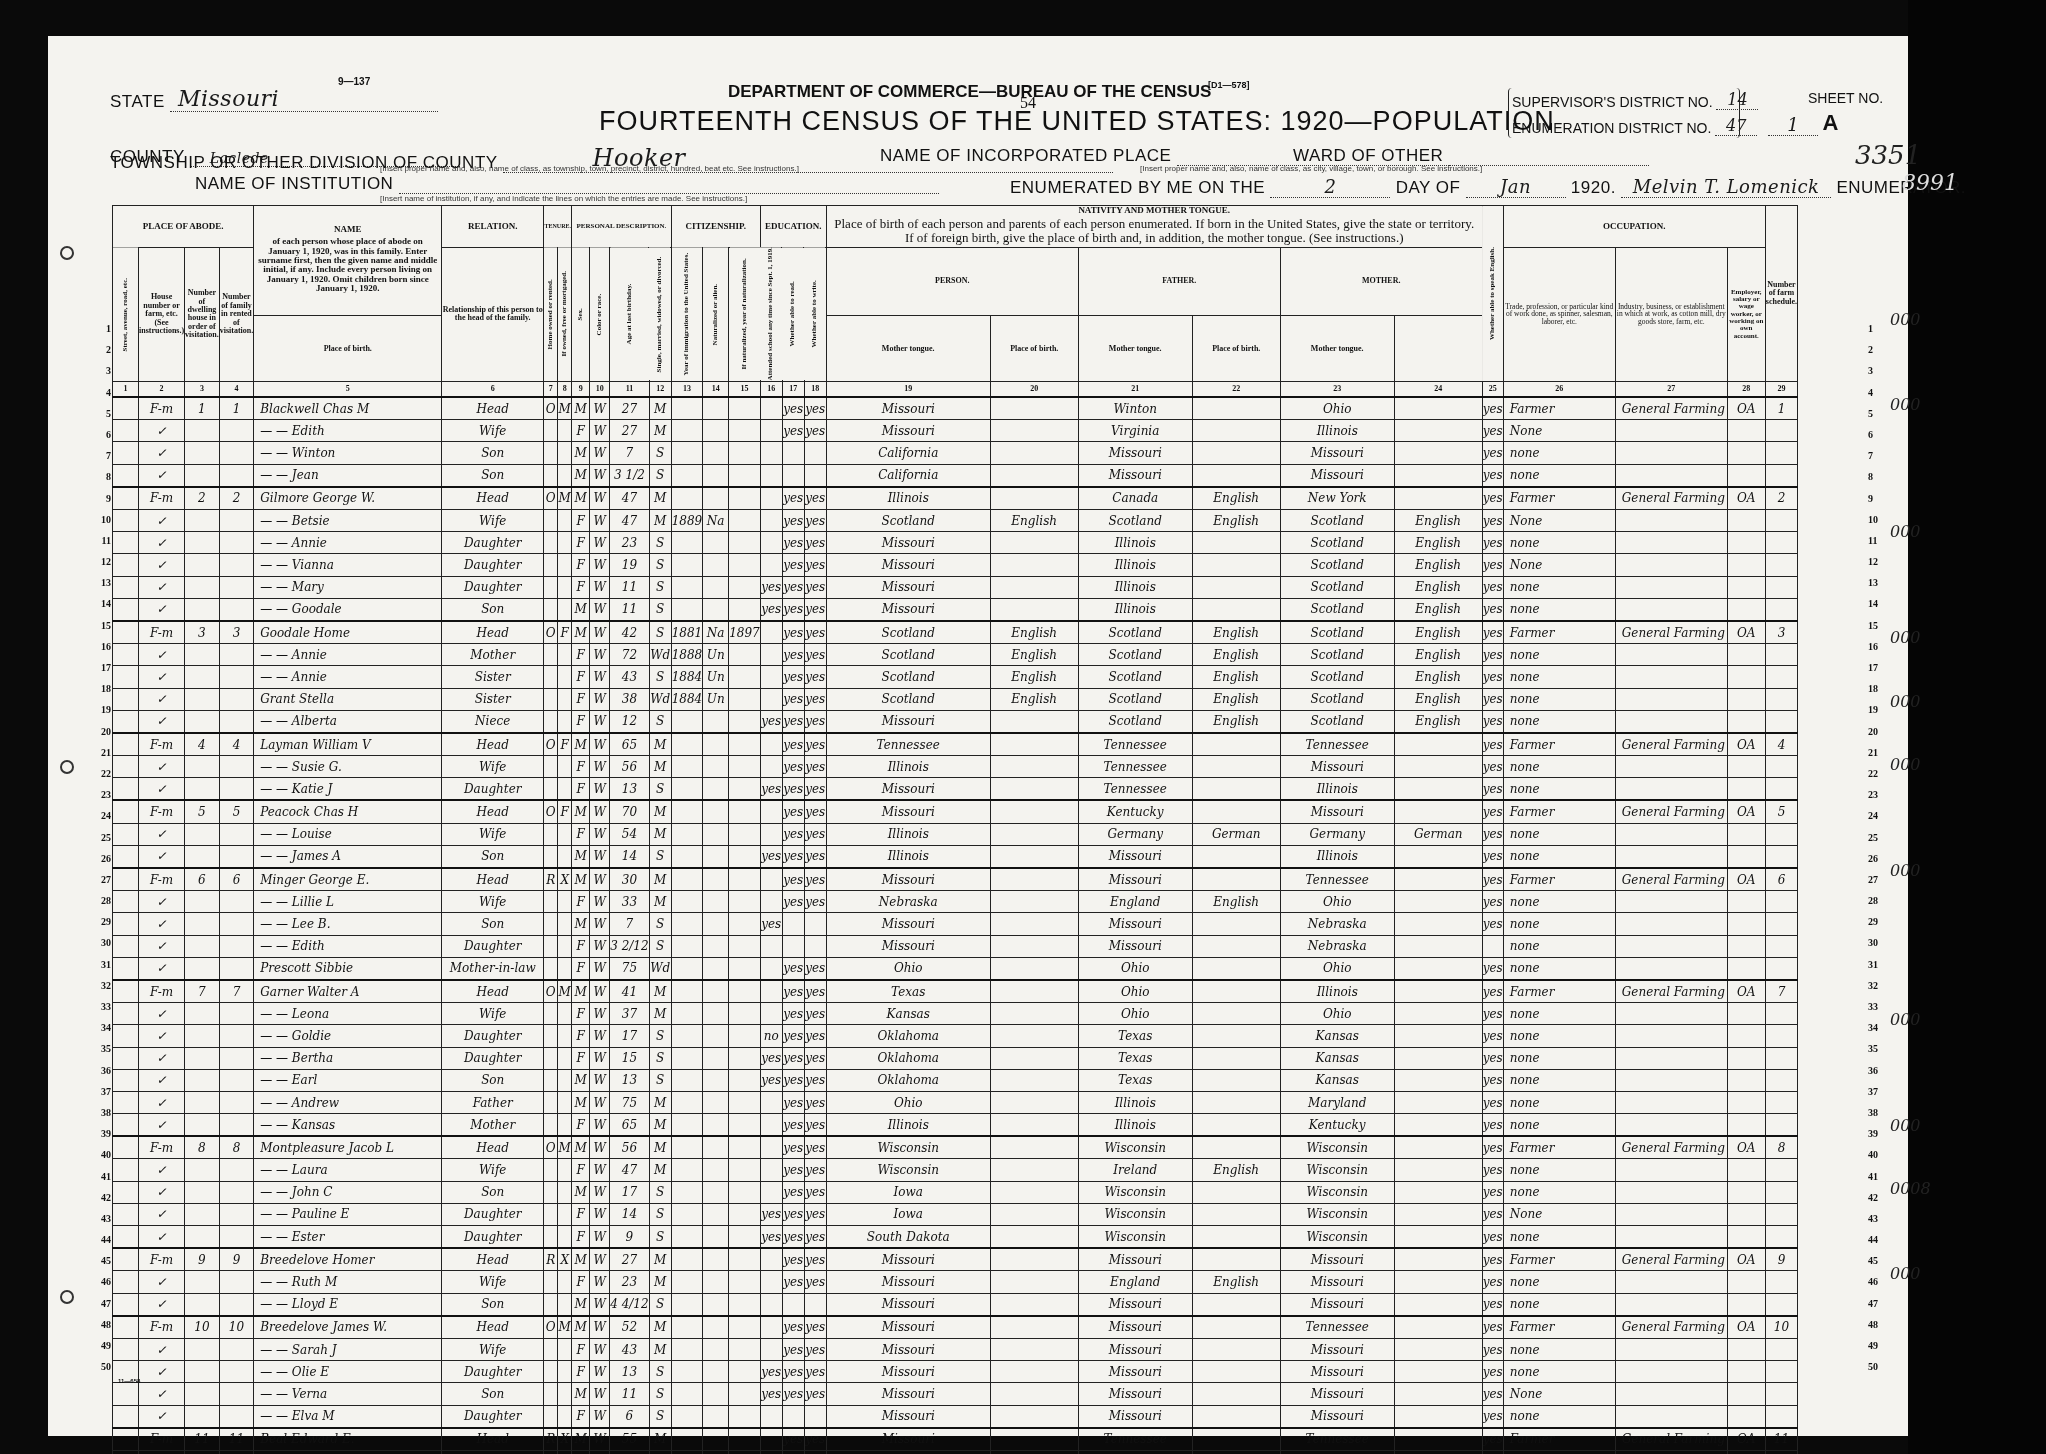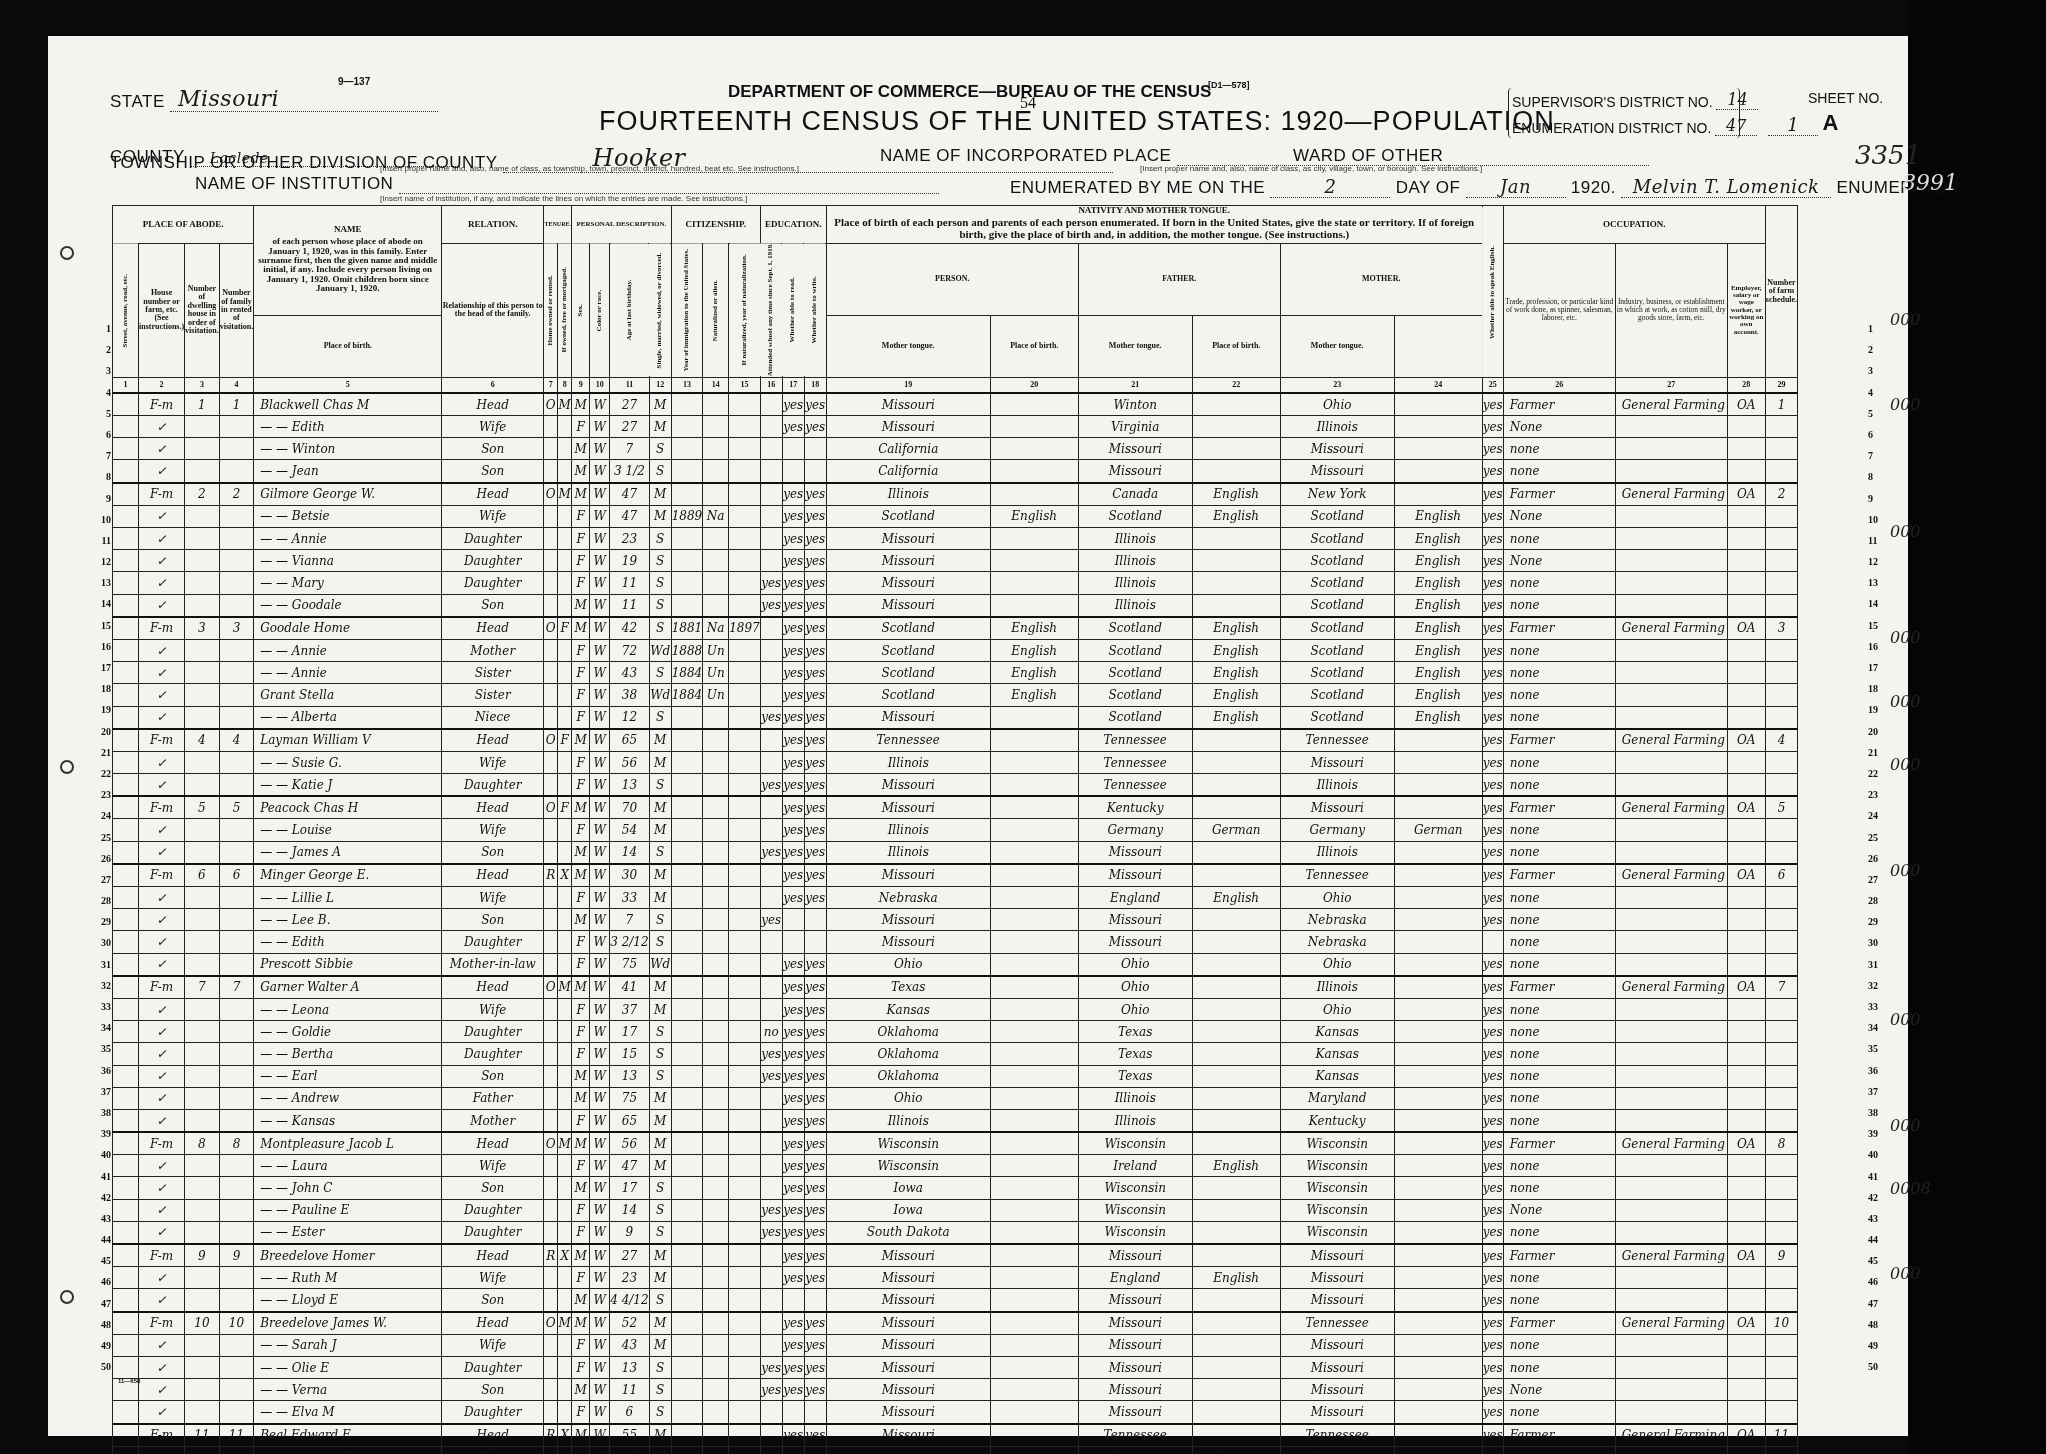--- a/index.html
+++ b/index.html
@@ -136,21 +136,21 @@
         <div>NAME</div>
         <div style="font-size:9px;font-weight:700;padding:3px 4px;">of each person whose place of abode on January 1, 1920, was in this family. Enter surname first, then the given name and middle initial, if any. Include every person living on January 1, 1920. Omit children born since January 1, 1920.</div>
       </th>
       <th class="grp">RELATION.</th>
       <th colspan="2" class="grp" style="font-size:6px;">TENURE.</th>
       <th colspan="4" class="grp" style="font-size:7px;">PERSONAL DESCRIPTION.</th>
       <th colspan="3" class="grp">CITIZENSHIP.</th>
       <th colspan="3" class="grp">EDUCATION.</th>
       <th colspan="6" class="grp">
         <div>NATIVITY AND MOTHER TONGUE.</div>
-        <div style="font-size:11px;font-weight:700;padding:2px 6px;">Place of birth of each person and parents of each person enumerated. If born in the United States, give the state or territory. If of foreign birth, give the place of birth and, in addition, the mother tongue. (See instructions.)</div>
+        <div style="font-size:13px;font-weight:400;padding:2px 6px;">Place of birth of each person and parents of each person enumerated. If born in the United States, give the state or territory. If of foreign birth, give the place of birth and, in addition, the mother tongue. (See instructions.)</div>
       </th>
       <th rowspan="3" class="vert">Whether able to speak English.</th>
       <th colspan="3" class="grp">OCCUPATION.</th>
       <th rowspan="3">Number of farm schedule.</th>
     </tr>
     <tr>
       <th rowspan="2" class="vert">Street, avenue, road, etc.</th>
       <th rowspan="2">House number or farm, etc. (See instructions.)</th>
       <th rowspan="2">Number of dwelling house in order of visitation.</th>
       <th rowspan="2">Number of family in rented of visitation.</th>

